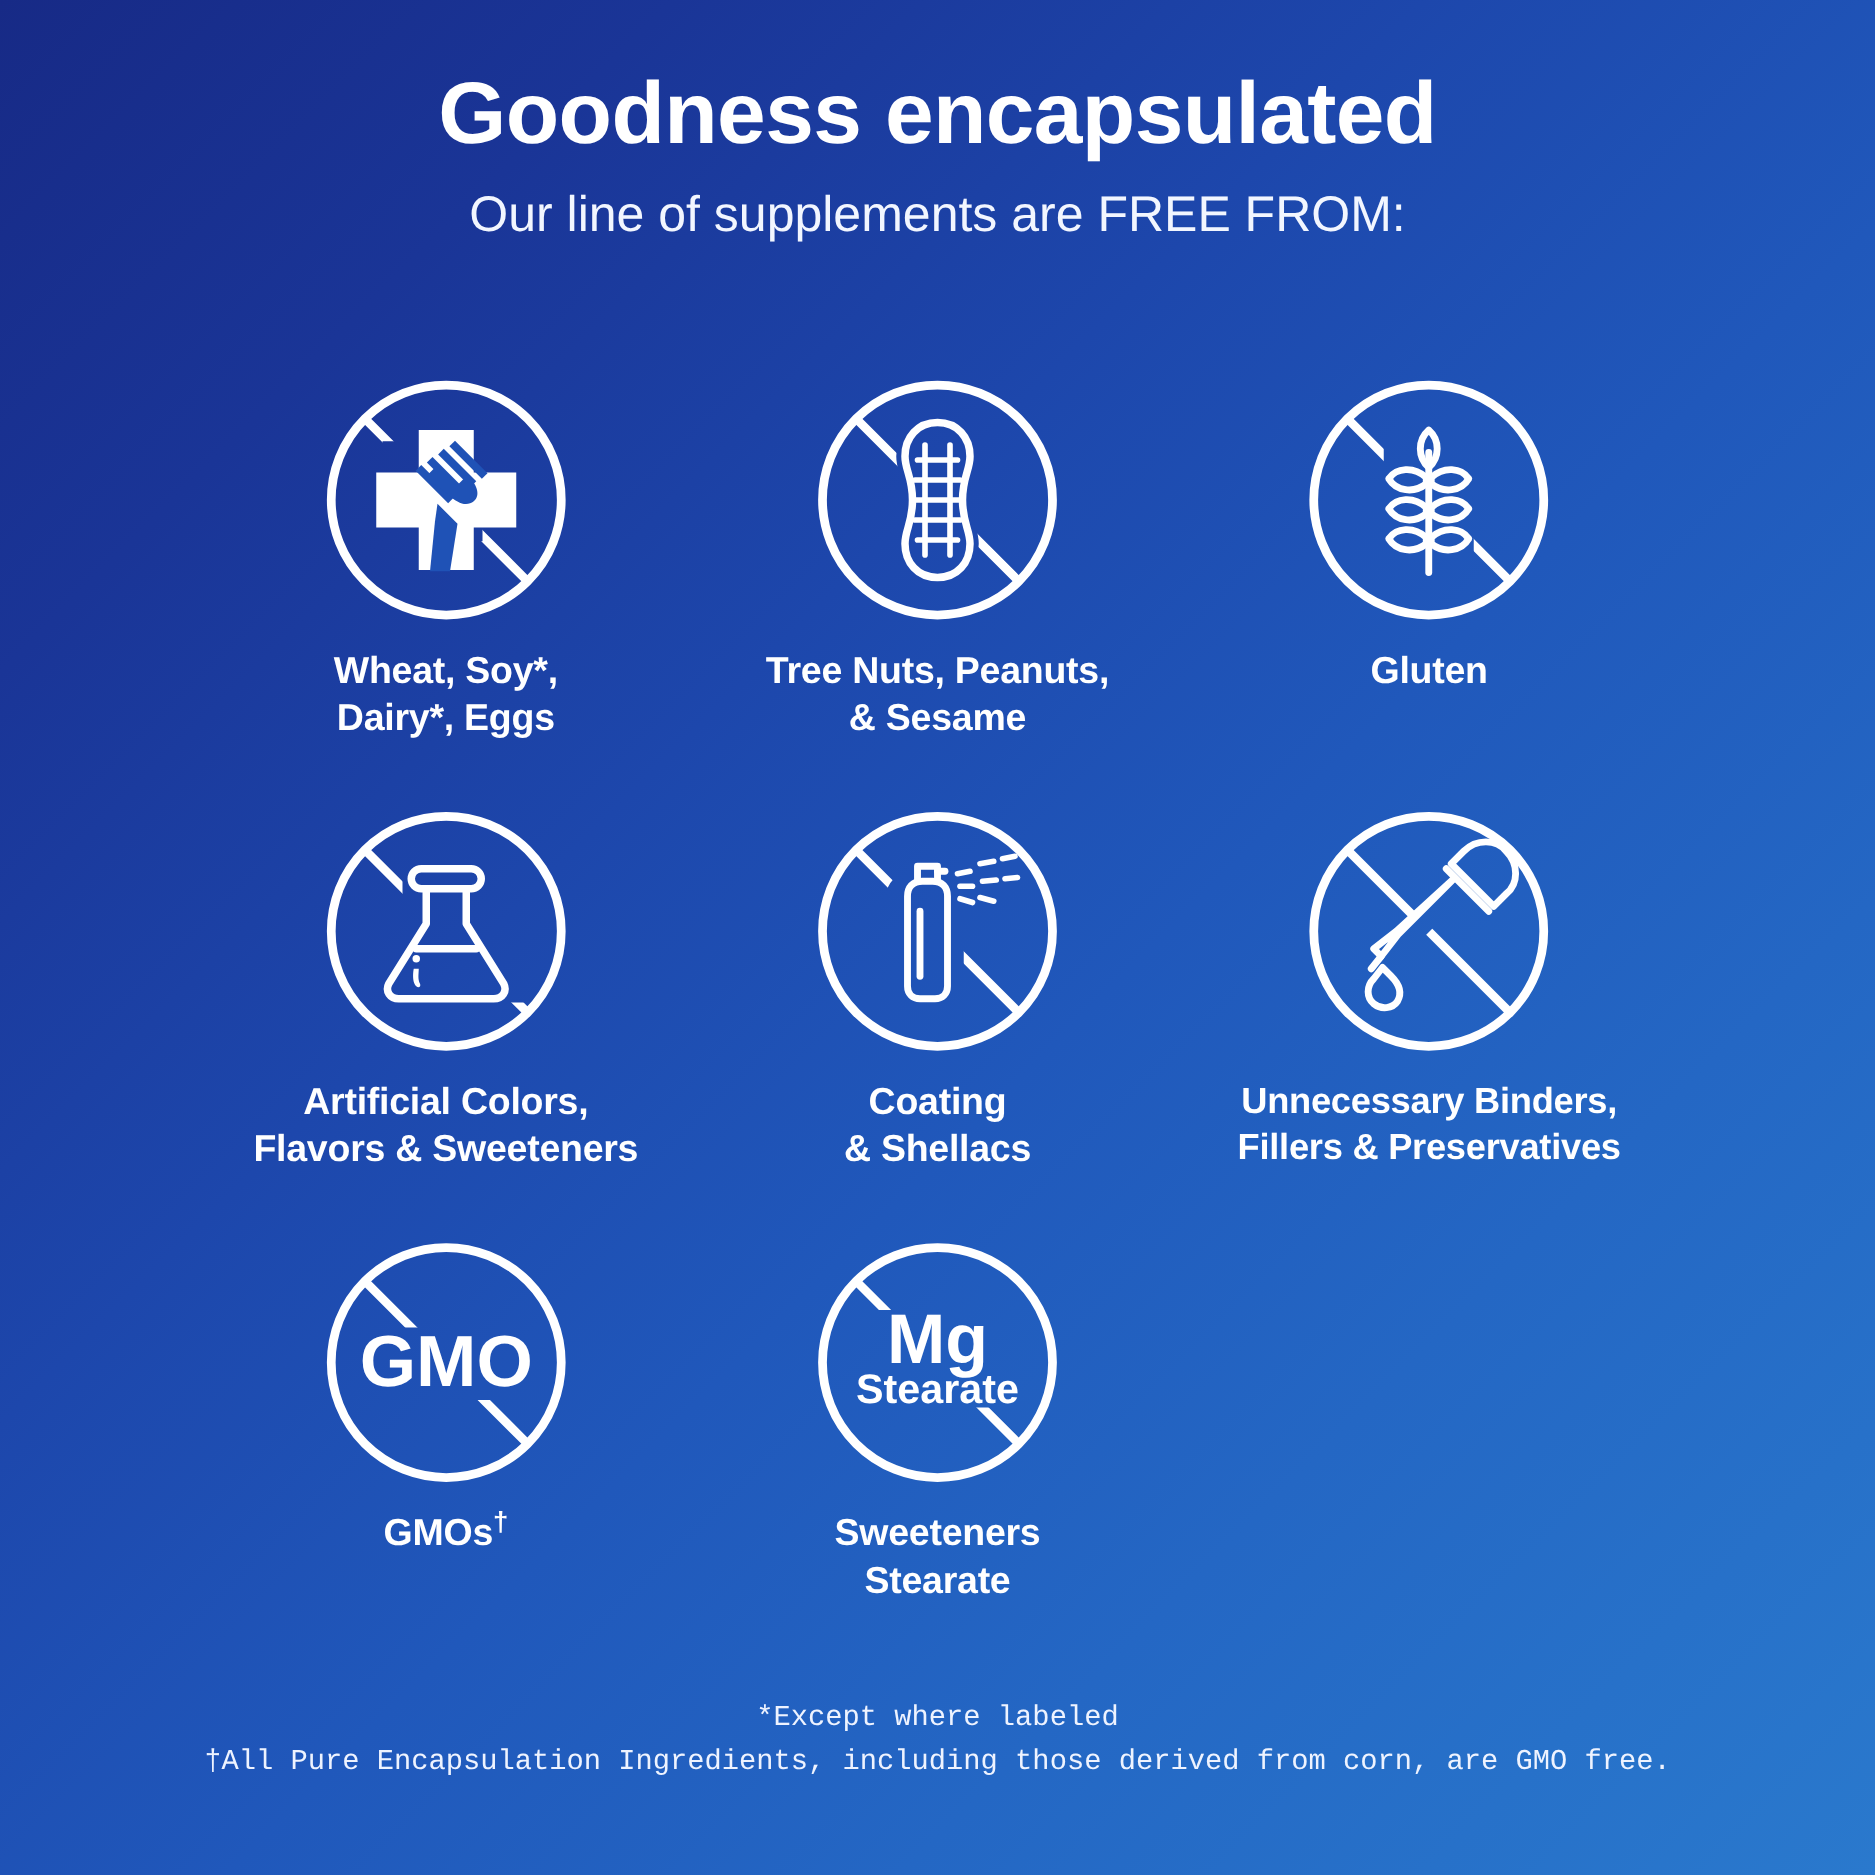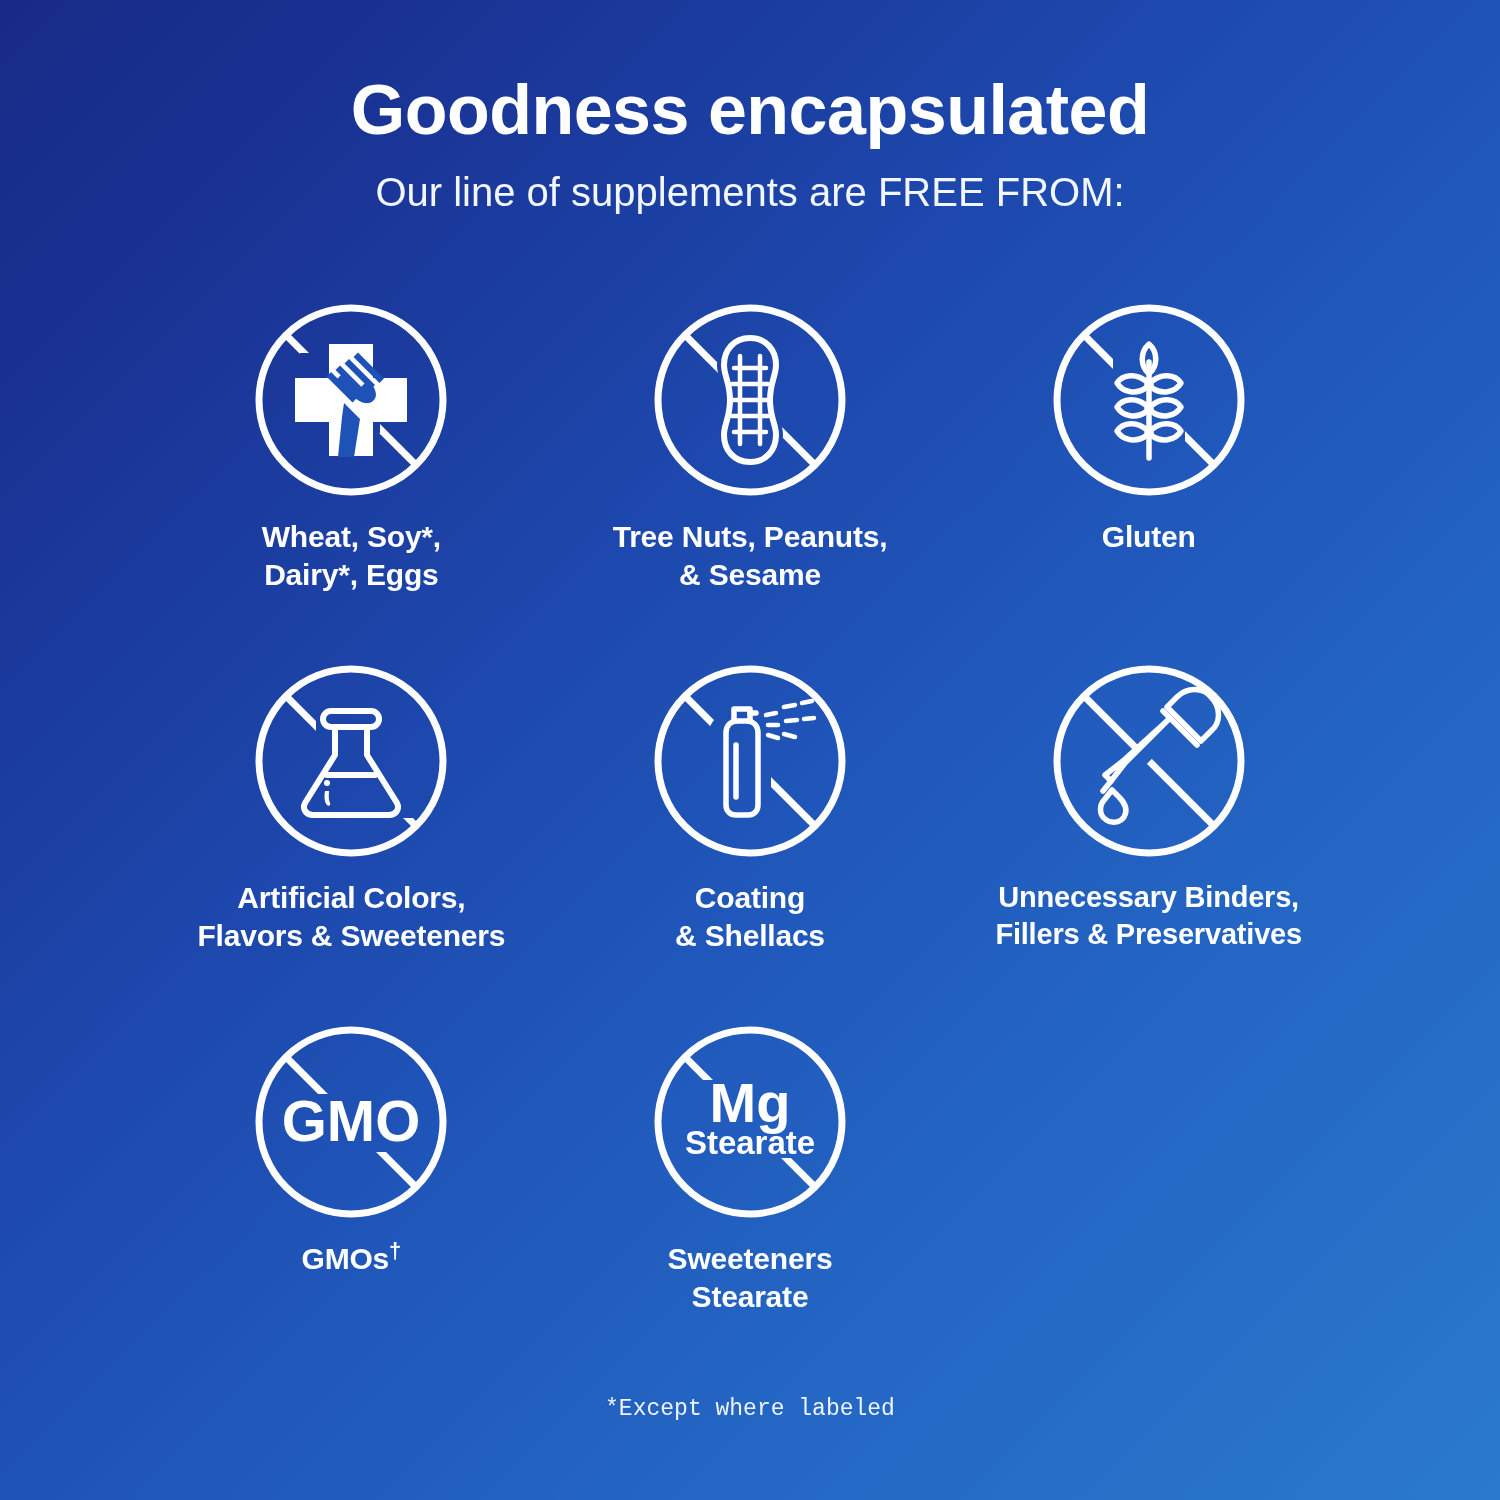--- a/index.html
+++ b/index.html
@@ -32,21 +32,21 @@
     overflow: hidden;
   }
 
   
   .header {
     position: absolute;
     top: 0;
     left: 0;
     right: 0;
     text-align: center;
-    padding-top: 74px;
+    padding-top: 54px;
   }
   .title {
     font-size: 70px;
     font-weight: 700;
     letter-spacing: -0.5px;
     line-height: 1.05;
     color: #ffffff;
     margin: 0;
     font-family: "Liberation Sans", sans-serif;
   }
@@ -60,21 +60,20 @@
 
   
   .grid {
     position: absolute;
     top: 300px;
     left: 160px;
     width: 1180px;
     display: grid;
     grid-template-columns: repeat(3, 1fr);
     grid-auto-rows: 345px;
-    gap: 16px;
   }
   .cell {
     display: flex;
     flex-direction: column;
     align-items: center;
   }
   .badge {
     width: 200px;
     height: 200px;
     flex: 0 0 200px;
@@ -366,15 +365,16 @@
       </div>
       <div class="cell-label">Sweeteners
 Stearate</div>
     </div>
 
 
   </div>
 
   <div class="footnotes">
     <p class="fn">*Except where labeled</p>
+    <p class="fn">†All Pure Encapsulation Ingredients, including those derived from corn, are GMO free.</p>
   </div>
 
 </div>
 
 </body></html>

